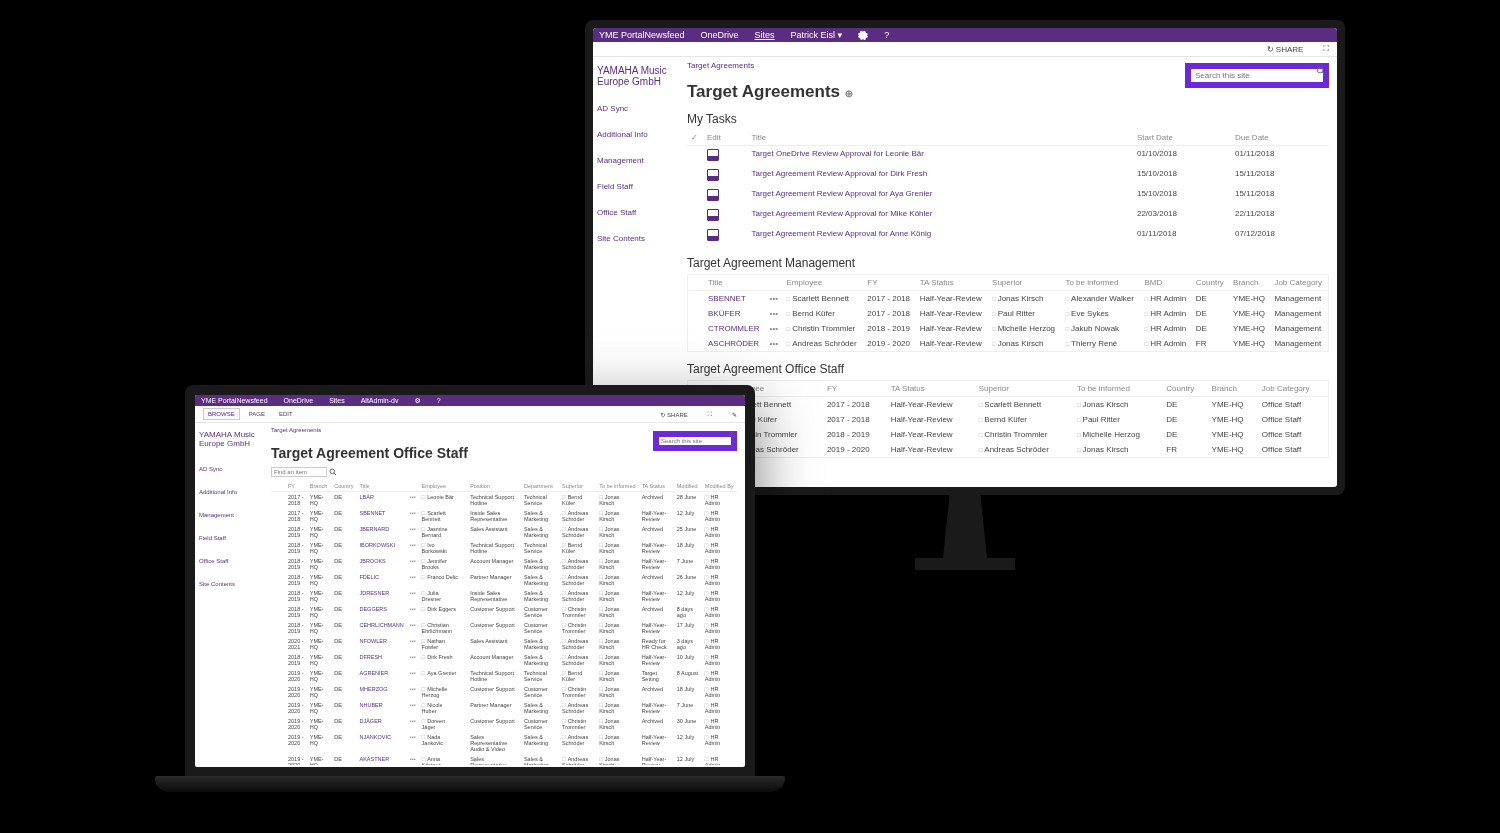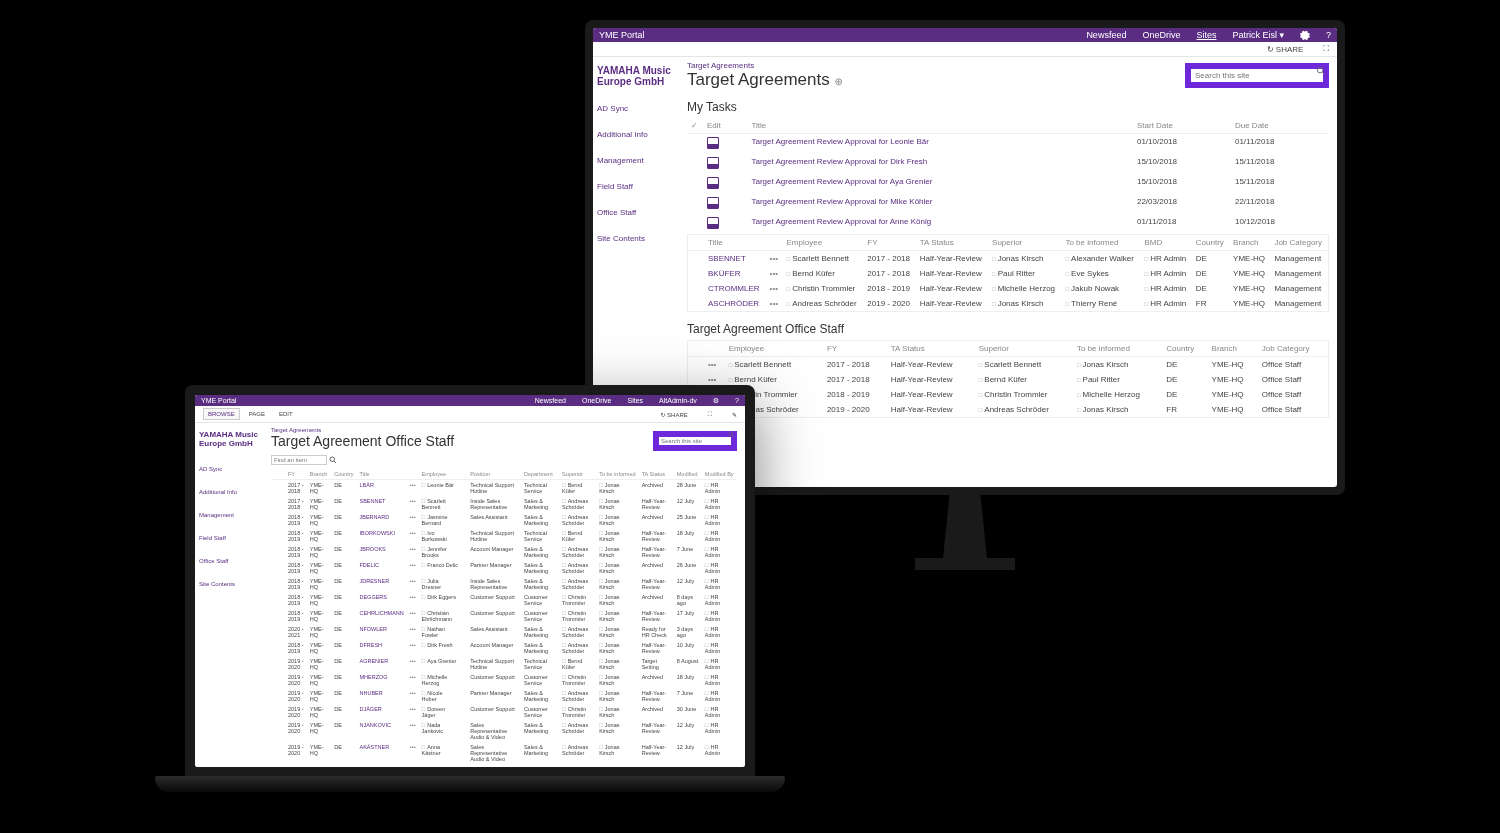--- a/index.html
+++ b/index.html
@@ -6,37 +6,37 @@
 .device{position:absolute;background:#1a1a1a;border-radius:12px;box-shadow:0 20px 60px rgba(0,0,0,.5)}
 .device .screen{position:absolute;background:#fff;overflow:hidden}
 .monitor{top:20px;left:585px;width:760px;height:475px;border-radius:8px}
 .monitor .screen{top:8px;left:8px;right:8px;bottom:8px;border-radius:3px}
 .monitor-stand{position:absolute;top:490px;left:915px;width:100px;height:80px;background:#1a1a1a;clip-path:polygon(35% 0,65% 0,72% 85%,100% 85%,100% 100%,0 100%,0 85%,28% 85%)}
 .laptop{top:385px;left:185px;width:570px;height:400px;border-radius:8px}
 .laptop .screen{top:10px;left:10px;right:10px;bottom:18px;border-radius:2px}
 .laptop-base{position:absolute;top:776px;left:155px;width:630px;height:16px;background:linear-gradient(#2b2b2b,#0a0a0a);border-radius:2px 2px 14px 14px}
 
 
-.suitebar{background:#5a2d82;color:#fff;display:flex;align-items:center;justify-content:space-between;font-size:9px;height:14px;padding:0 6px}
+.suitebar{background:#5a2d82;color:#fff;display:flex;align-items:center;font-size:9px;height:14px;padding:0 6px}
 .suitebar .lnks{display:flex;gap:16px;align-items:center}
 .suitebar .lnks span{cursor:pointer}
 .ico{display:inline-block;width:10px;height:10px;vertical-align:middle}
 .ribbonbar{display:flex;align-items:center;justify-content:space-between;padding:2px 8px;font-size:8px;color:#444;border-bottom:1px solid #e5e5e5}
 .ribbonbar .tabs{display:flex;gap:4px}
 .ribbonbar .tabs span{padding:2px 4px;border:1px solid transparent}
 .ribbonbar .tabs .act{border-color:#ccc;background:#f8f8f8;color:#5a2d82}
 .ribbonbar .rt{display:flex;gap:20px;align-items:center}
 
 .main{display:flex;height:calc(100% - 30px)}
 .lfnav{width:78px;padding:8px 4px;font-size:8px;color:#5a2d82;flex-shrink:0}
-.lfnav .logo{font-weight:700;font-size:10px;margin-bottom:8px;line-height:1.1}
+.lfnav .logo{font-weight:400;font-size:10px;margin-bottom:8px;line-height:1.1}
 .lfnav .nv div{margin:17px 0;cursor:pointer}
 .content{flex:1;padding:4px 8px;overflow:auto;color:#444}
 .bc{font-size:8px;color:#5a2d82}
-.h1{font-size:17px;font-weight:400;color:#333;margin:0 0 6px}
+.h1{font-size:17px;font-weight:700;color:#333;margin:12px 0 6px}
 .h2{font-size:12px;font-weight:400;color:#333;margin:10px 0 4px}
 .srch{float:right;margin-top:2px}
 .srch input{border:6px solid #6d28d9;font-size:8px;padding:2px 18px 2px 4px;width:110px}
 .srch{position:relative}
 .srch .mag{position:absolute;right:3px;top:3px;width:10px;height:10px}
 
 .tbl{width:100%;border-collapse:collapse;font-size:8px;border:1px solid #eee}
 .tbl th{text-align:left;font-weight:400;color:#888;padding:3px 4px;border-bottom:1px solid #eee;white-space:nowrap}
 .tbl td{padding:3px 4px;vertical-align:top;color:#444}
 .tbl a{color:#5a2d82;text-decoration:none}
@@ -122,21 +122,21 @@
                 <th>Edit</th>
                 <th>Title</th>
                 <th>Start Date</th>
                 <th>Due Date</th>
               </tr>
         </tbody>
             <tbody id="mytasks-body">
               <tr>
                 <td></td>
                 <td><span class="tskico"></span></td>
-                <td><a>Target Agreement Review Approval for Leonie Bär</a></td>
+                <td><a>Target OneDrive Review Approval for Leonie Bär</a></td>
                 <td>01/10/2018</td>
                 <td>01/11/2018</td>
               </tr>
               <tr>
                 <td></td>
                 <td><span class="tskico"></span></td>
                 <td><a>Target Agreement Review Approval for Dirk Fresh</a></td>
                 <td>15/10/2018</td>
                 <td>15/11/2018</td>
               </tr>
@@ -152,25 +152,26 @@
                 <td><span class="tskico"></span></td>
                 <td><a>Target Agreement Review Approval for Mike Köhler</a></td>
                 <td>22/03/2018</td>
                 <td>22/11/2018</td>
               </tr>
               <tr>
                 <td></td>
                 <td><span class="tskico"></span></td>
                 <td><a>Target Agreement Review Approval for Anne König</a></td>
                 <td>01/11/2018</td>
-                <td>10/12/2018</td>
+                <td>07/12/2018</td>
               </tr>
             </tbody>
       </table>
 
+      <div class="h2">Target Agreement Management</div>
       <table class="tbl">
         <tbody>
               <tr id="mgmt-head">
                 <th></th>
                 <th>Title</th>
                 <th></th>
                 <th>Employee</th>
                 <th>FY</th>
                 <th>TA Status</th>
                 <th>Superior</th>

